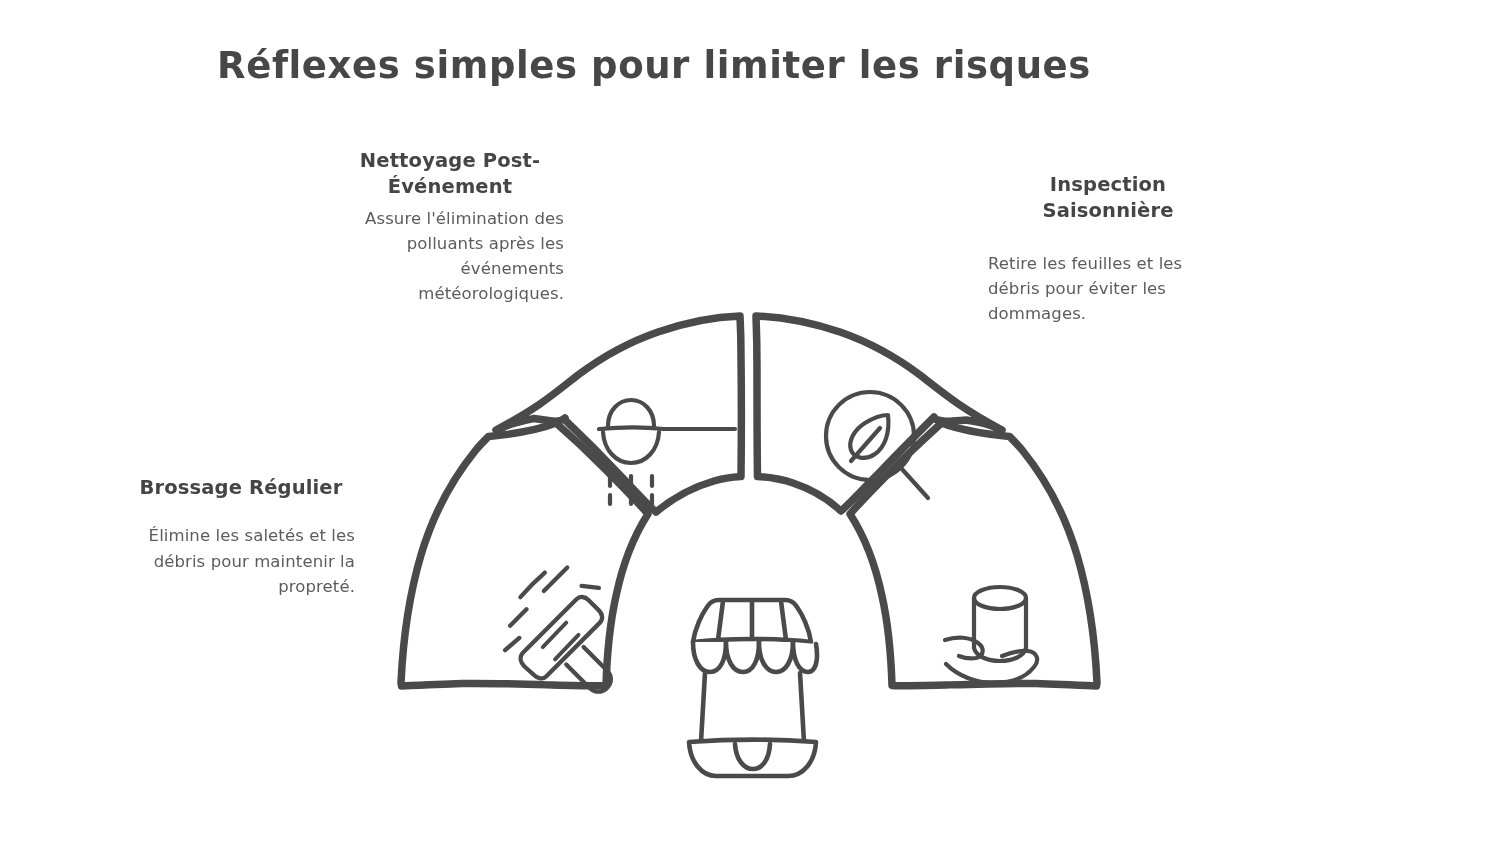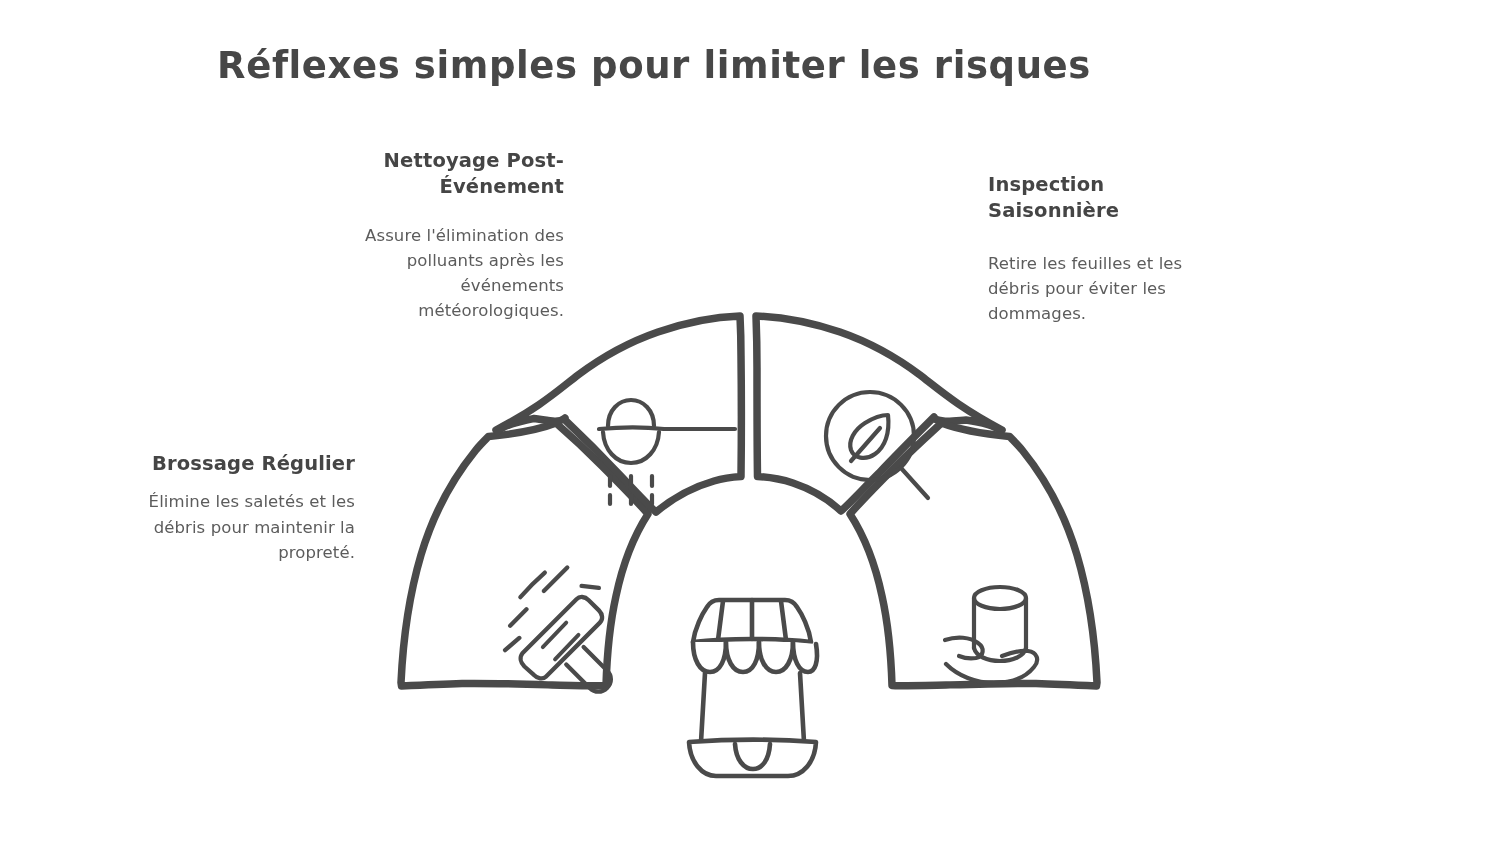--- a/index.html
+++ b/index.html
@@ -40,47 +40,48 @@
   
   .callout {
     position: absolute;
   }
   .callout .c-title {
     font-size: 19.5px;
     font-weight: bold;
     color: #454545;
     line-height: 1.35;
     letter-spacing: 0.15px;
+    text-align: center;
   }
   .callout .c-desc {
     font-size: 16.5px;
     font-weight: normal;
     color: #5c5c5c;
     line-height: 1.53;
     letter-spacing: 0.1px;
   }
 
   .callout.align-right { text-align: right; }
   .callout.align-left  { text-align: left;  }
 
   
   #callout-nettoyage {
     left: 336px; top: 148px; width: 228px;
   }
-  #callout-nettoyage .c-desc { margin-top: 22px; }
+  #callout-nettoyage .c-desc { margin-top: 5px; }
 
   #callout-inspection {
     left: 988px; top: 172px; width: 240px;
   }
   #callout-inspection .c-desc { margin-top: 26px; }
 
   #callout-brossage {
-    left: 127px; top: 451px; width: 228px;
-  }
-  #callout-brossage .c-desc { margin-top: 12px; }
+    left: 127px; top: 475px; width: 228px;
+  }
+  #callout-brossage .c-desc { margin-top: 22px; }
 
   #callout-enroulement {
     left: 1152px; top: 425px; width: 248px;
   }
   #callout-enroulement .c-desc { margin-top: 22px; }
 
   
   #diagram {
     position: absolute;
     left: 352px;

